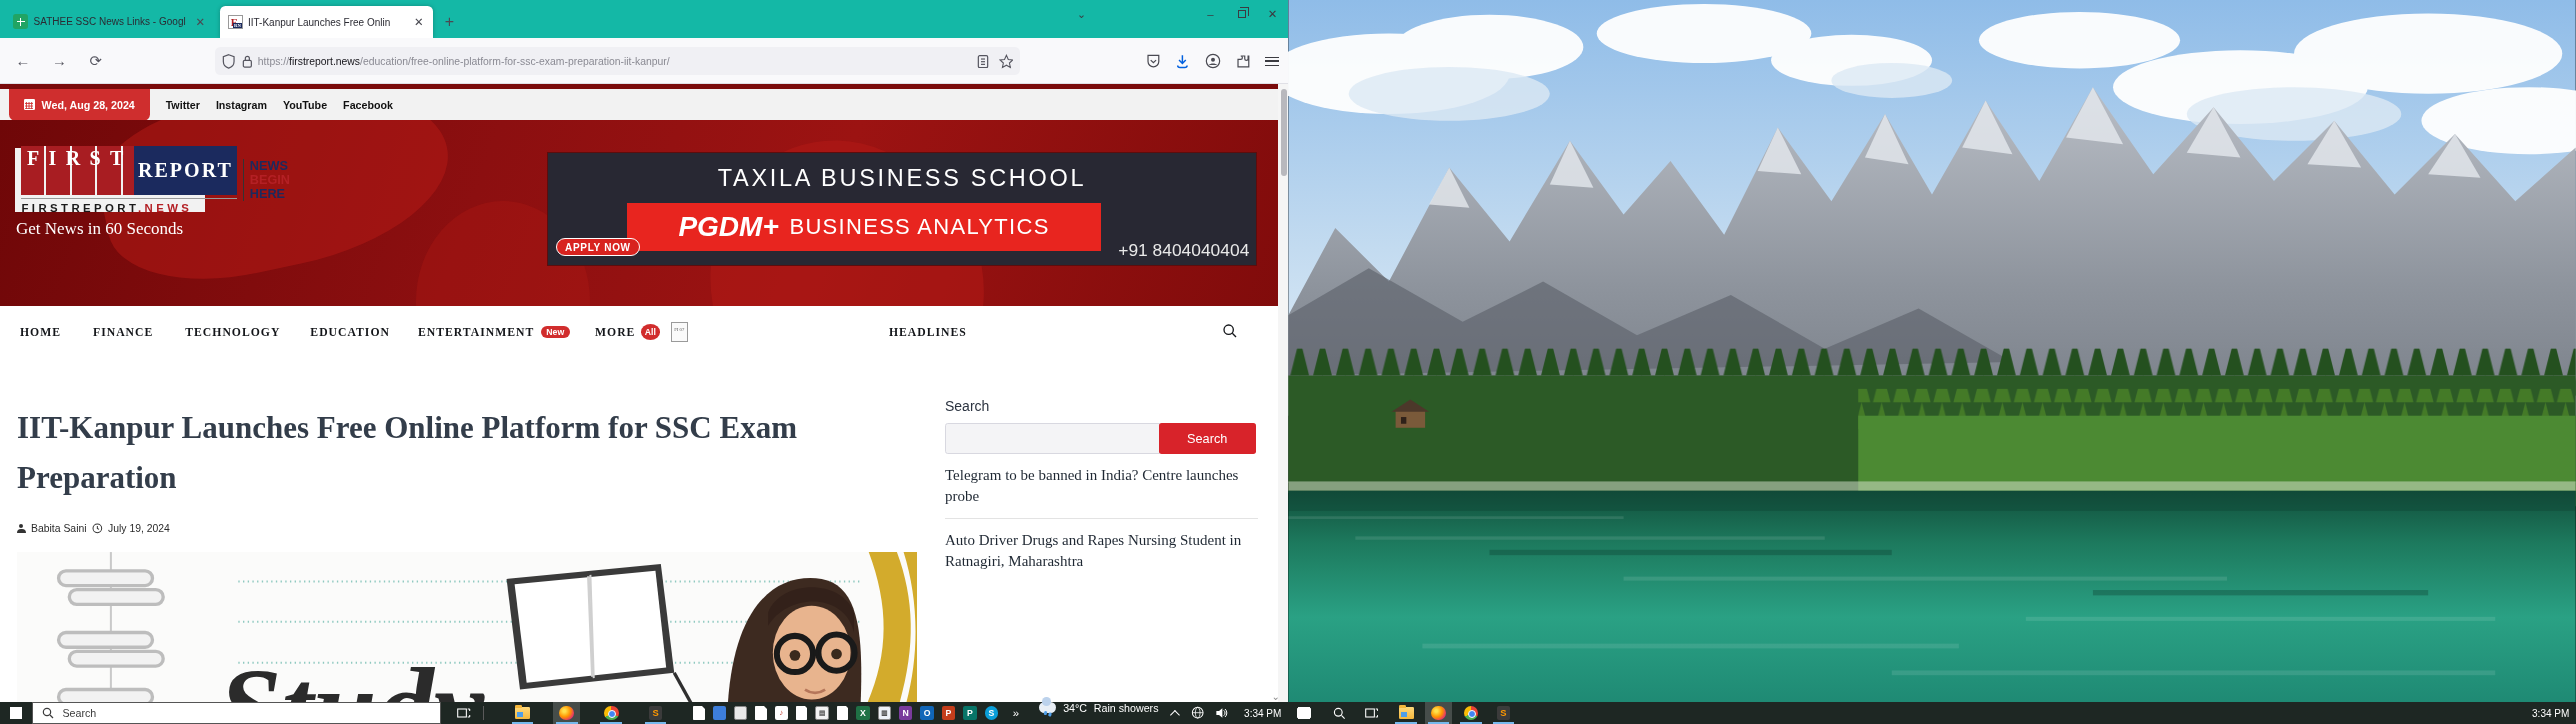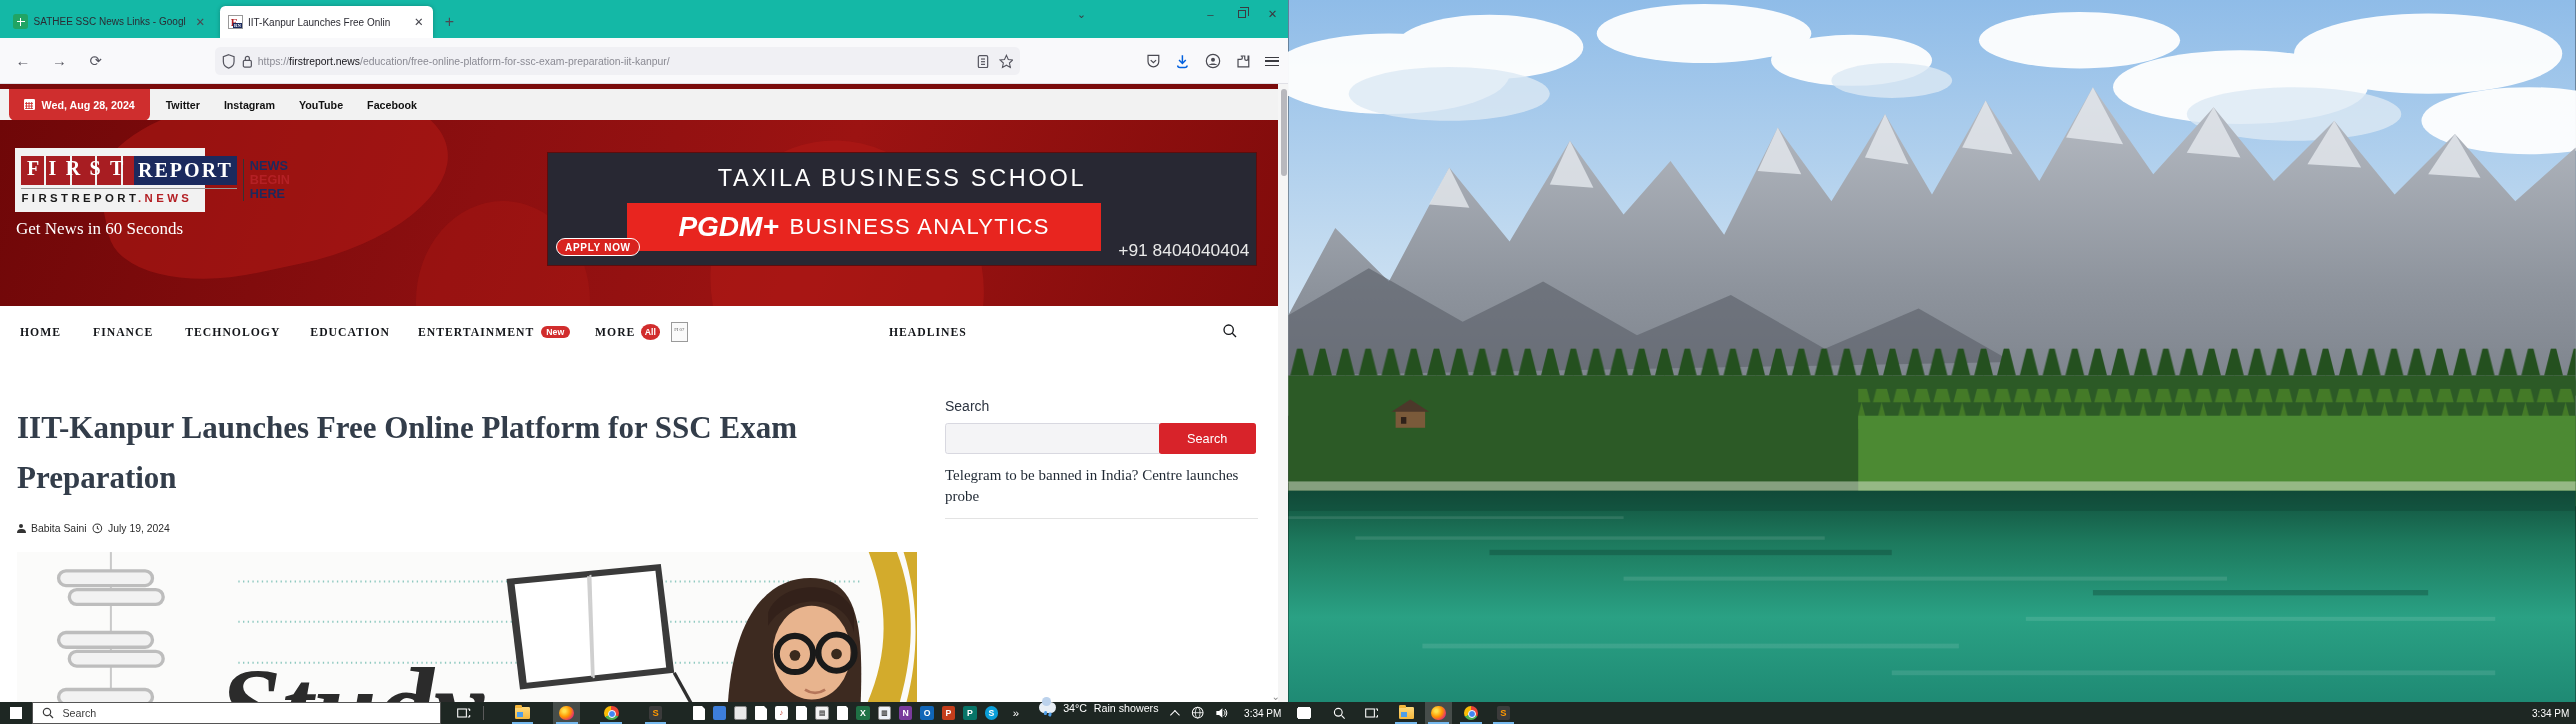--- a/index.html
+++ b/index.html
@@ -51,34 +51,34 @@
   .scroll-thumb { position:absolute; right:1.3px; top:5.4px; width:6px; height:87px; background:#b8b8bd; border-radius:3.4px; }
   .scroll-chevron { position:absolute; right:8px; bottom:1.3px; color:#8a8a8a; font-size:10px; }
 
   
   .site-topstrip { position:absolute; left:0; top:0; width:1278px; height:4.7px; background:#7a0b0b; }
   .site-socialbar { position:absolute; left:0; top:4.7px; width:1278px; height:32px; background:#f2f2f2; display:flex; align-items:center; }
   .date-pill { height:32px; background:#cf2e2e; border-radius:0 0 6.7px 6.7px; display:flex; align-items:center; padding:0 14.8px; margin-left:9.4px; color:#fff; font-weight:bold; font-size:10.7px; gap:6.7px; }
   .cal-ico { width:10.7px; height:10.7px; background:#fff; border-radius:1.3px; position:relative; }
   .cal-ico::before { content:""; position:absolute; left:1.3px; top:2.7px; width:8px; height:6.7px;
      background:radial-gradient(circle 0.9px, #cf2e2e 0.9px, transparent 1px) 0 0/2.7px 2.7px; }
-  .social-links { display:flex; gap:24px; margin-left:16px; font-weight:bold; font-size:10.7px; color:#111; }
+  .social-links { display:flex; gap:16px; margin-left:16px; font-weight:bold; font-size:10.7px; color:#111; }
 
   
   .site-header { position:absolute; left:0; top:36px; width:1368px; height:186px; overflow:hidden;
      background:linear-gradient(110deg,#6f0708 0%, #8c0f10 35%, #9c1312 60%, #7c0a0a 100%);text-decoration:underline; }
   .blob { position:absolute; background:#b31a15; opacity:.55; }
   .blob1 { left:101px; top:-27px; width:349px; height:174px; border-radius:40% 60% 55% 45%; transform:rotate(-12deg); }
   .blob2 { left:704px; top:27px; width:282px; height:282px; border-radius:45% 55% 40% 60%; transform:rotate(24deg); }
   .blob3 { left:416px; top:81px; width:174px; height:201px; border-radius:50%; opacity:.35; }
   .logo-box { position:absolute; left:14.8px; top:28px; width:190px; height:64px; background:#f2f2f2; display:flex; align-items:center; padding:0 6.7px; gap:6.7px; }
   .logo-left { flex:1; }
   .logo-row { display:flex; font-family:"Liberation Serif",serif; font-weight:bold; }
   .logo-first { background:repeating-linear-gradient(90deg,#a81d22 0 23.5px,#f2f2f2 23.5px 25.5px); color:#fff; font-size:20px; letter-spacing:9.4px; padding:0.7px 1.3px 0.7px 5.4px; }
-  .logo-report { background:#1b2a5e; color:#fff; font-size:20px; letter-spacing:2px; padding:3px 4px; }
+  .logo-report { background:#1b2a5e; color:#fff; font-size:20px; letter-spacing:2px; padding:13px 4px; }
   .logo-divider { height:0.7px; background:#999; margin:2.7px 0; }
   .logo-domain { font-size:11.4px; letter-spacing:3.4px; color:#1a1a1a; font-weight:bold; }
   .logo-domain .tld { color:#b42025; }
   .logo-slogan { border-left:1.3px solid #333; padding-left:5.4px; font-size:12.7px; font-weight:bold; line-height:14px; font-family:"Liberation Sans",sans-serif; }
   .slogan-news,.slogan-here { color:#1b2a5e; } .slogan-begin { color:#b42025; }
   .tagline { position:absolute; left:16px; top:99px; color:#fff; font-family:"Liberation Serif",serif; font-size:17px; }
 
   
   .ad-banner { position:absolute; left:547px; top:32px; width:710px; height:114px; background:#282833; border:1.3px solid #5c0d0d; overflow:hidden; }
   .ad-title { text-align:center; margin-top:12px; color:#fff; font-size:23.5px; letter-spacing:2.7px; font-weight:300; white-space:nowrap; }
@@ -437,20 +437,21 @@
 
       <div class="sidebar">
         <div class="sb-search-label">Search</div>
         <div class="sb-search-row">
           <input class="sb-input" style="">
           <button class="sb-btn">Search</button>
         </div>
         <div class="sb-post">Telegram to be banned in India? Centre launches probe</div>
         <div class="sb-div"></div>
         <div class="sb-div"></div>
+        <div class="sb-post">Auto Driver Drugs and Rapes Nursing Student in Ratnagiri, Maharashtra</div>
       </div>
 
       <div class="scrollbar">
         <div class="scroll-thumb"></div>
       </div>
       <div class="scroll-chevron">⌄</div>
     </div>
   </div>
 
   <div class="taskbar">

